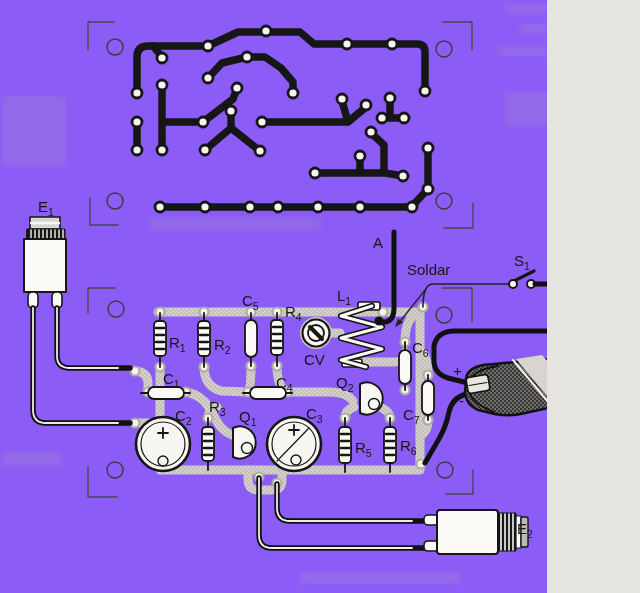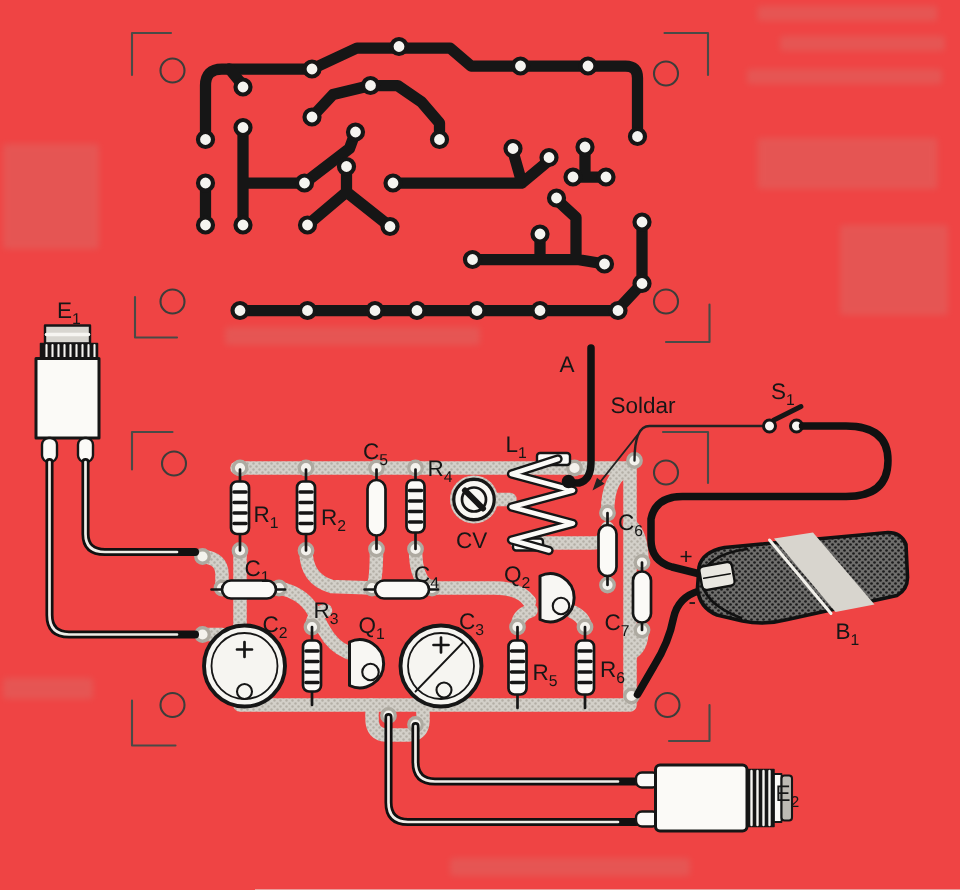--- a/index.html
+++ b/index.html
@@ -1,16 +1,16 @@
 <!DOCTYPE html>
 <html><head>
 <meta charset="utf-8">
 <style>
   html,body{margin:0;padding:0;background:#e7e5e0;}
-  .stage{position:relative;width:640px;height:593px;background:#ef4444;overflow:hidden;
+  .stage{position:relative;width:547px;height:593px;background:#8b5cf6;overflow:hidden;
          font-family:"Liberation Sans", sans-serif;}
   .stage svg{position:absolute;left:0;top:0;}
   .sm{position:absolute;background:#b6b1a4;opacity:.16;filter:blur(2px);border-radius:2px;}
   text{fill:#161616;font-family:"Liberation Sans", sans-serif;font-size:15px;}
   text .sub{font-size:10.5px;}
 </style>
 </head>
 <body>
 
 <div class="stage">

